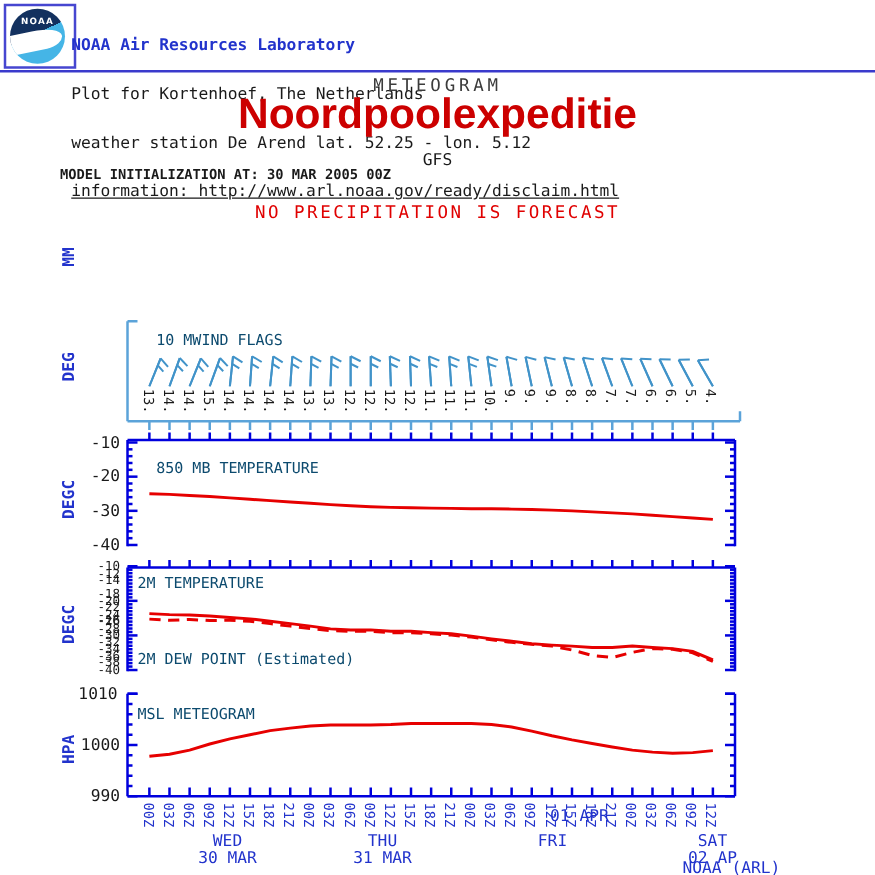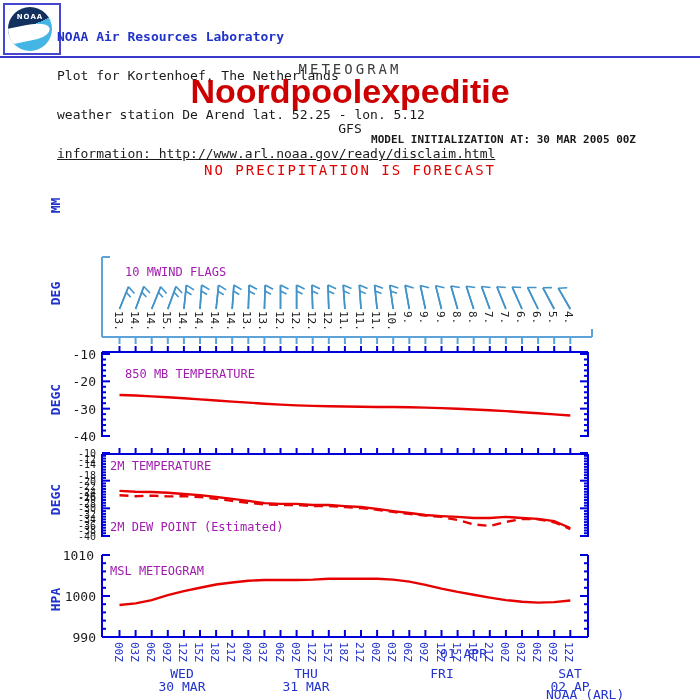--- a/index.html
+++ b/index.html
@@ -19,28 +19,28 @@
   .hdr .l1{color:#2233cc;font-weight:bold;}
   .hdr .l4{text-decoration:underline;}
   .hrule{position:absolute;left:0;top:56px;width:700px;height:2px;background:#3a3acc;}
   
   .t-meteo{position:absolute;left:0;top:61px;width:700px;text-align:center;font-size:14px;
         letter-spacing:3px;color:#3c3c3c;}
   .t-big{position:absolute;left:0;top:72px;width:700px;text-align:center;font-size:34px;
         font-weight:bold;color:#cc0000;font-family:"Liberation Sans","DejaVu Sans",sans-serif;}
   .t-grid{position:absolute;left:0;top:108px;width:700px;text-align:center;font-size:13px;white-space:pre;}
   .t-gfs{position:absolute;left:0;top:121px;width:700px;text-align:center;font-size:13px;}
-  .t-init{position:absolute;left:0;top:133px;width:636px;text-align:right;font-size:11px;font-weight:bold;}
+  .t-init{position:absolute;left:0;top:133px;width:636px;text-align:left;font-size:11px;font-weight:bold;padding-left:48px;}
   .t-noprecip{position:absolute;left:0;top:162px;width:700px;text-align:center;font-size:14px;
         letter-spacing:2px;color:#e00000;}
   
   .axtitle{position:absolute;color:#2233cc;font-size:13px;font-weight:bold;
         transform:rotate(-90deg);transform-origin:center center;white-space:nowrap;}
   
-  .plabel{position:absolute;font-size:12px;color:#a21caf;white-space:pre;}
+  .plabel{position:absolute;font-size:12px;color:#0c4a6e;white-space:pre;}
   
   .ylab{position:absolute;text-align:right;color:#1a1a1a;font-size:13px;}
   .ylab2{position:absolute;text-align:right;color:#1a1a1a;font-size:10px;}
   
   .xtick{position:absolute;font-size:11px;color:#2233cc;white-space:nowrap;
         transform:rotate(90deg);transform-origin:0 0;}
   .wnum{position:absolute;font-size:11px;color:#1a1a1a;white-space:nowrap;
         transform:rotate(90deg);transform-origin:0 0;}
   .daylab{position:absolute;width:90px;text-align:center;color:#2233cc;font-size:13px;white-space:pre;}
   .credit{position:absolute;color:#2233cc;font-size:13px;white-space:pre;}

